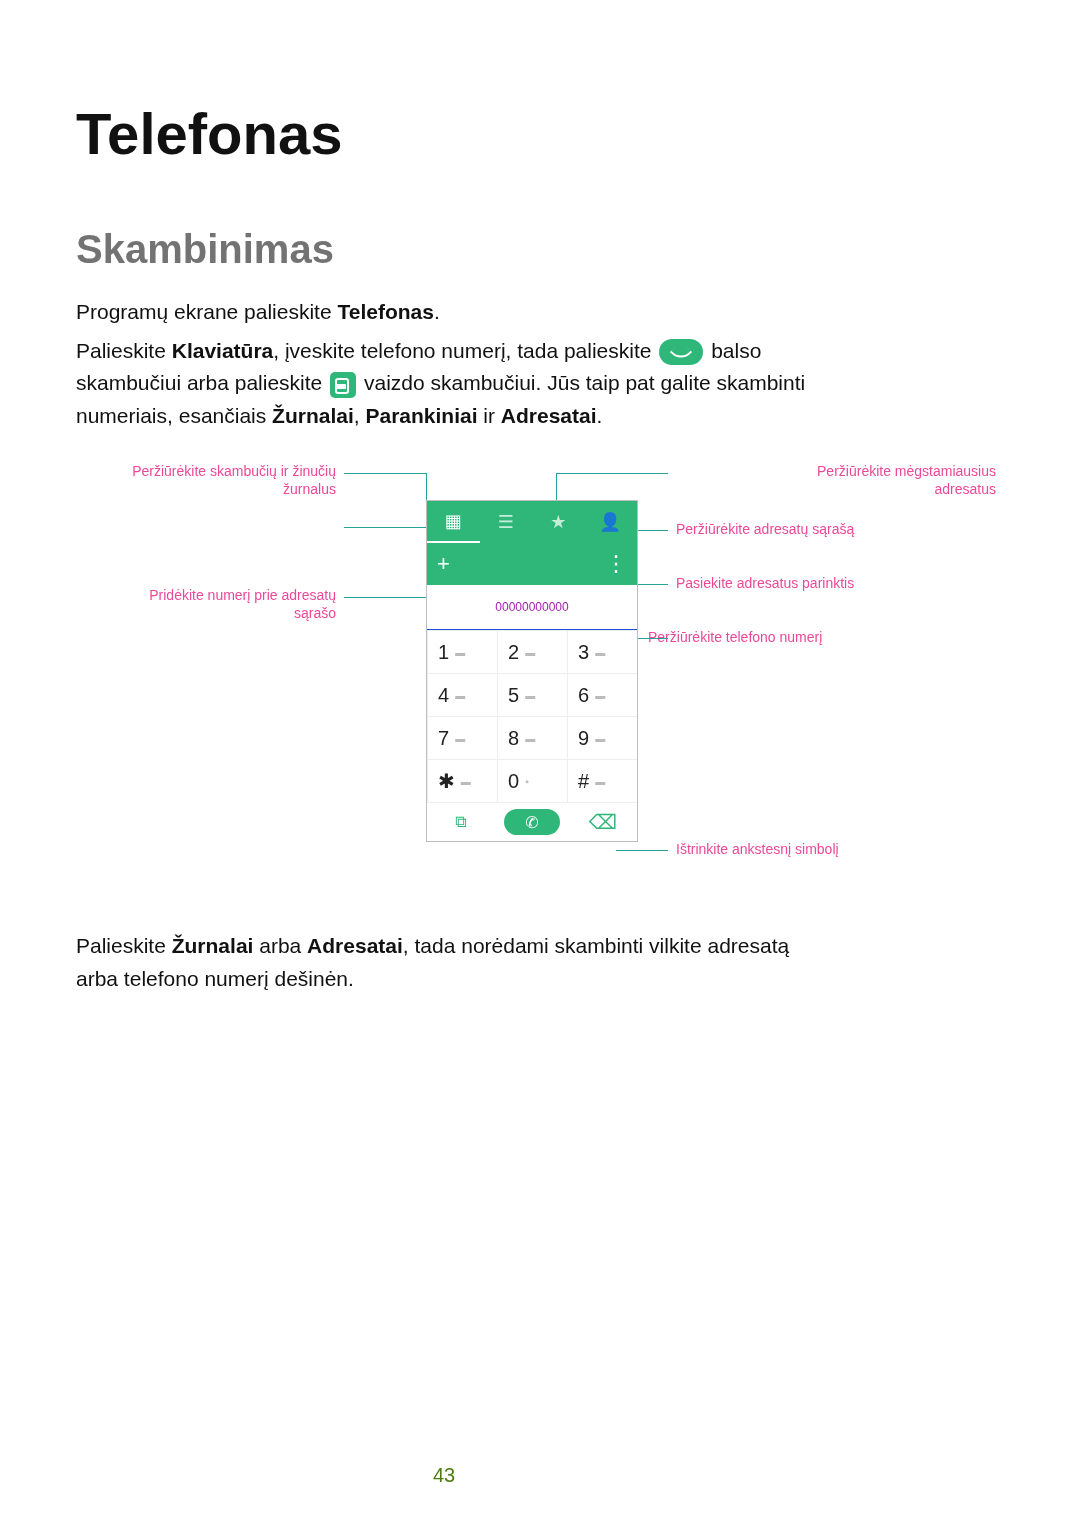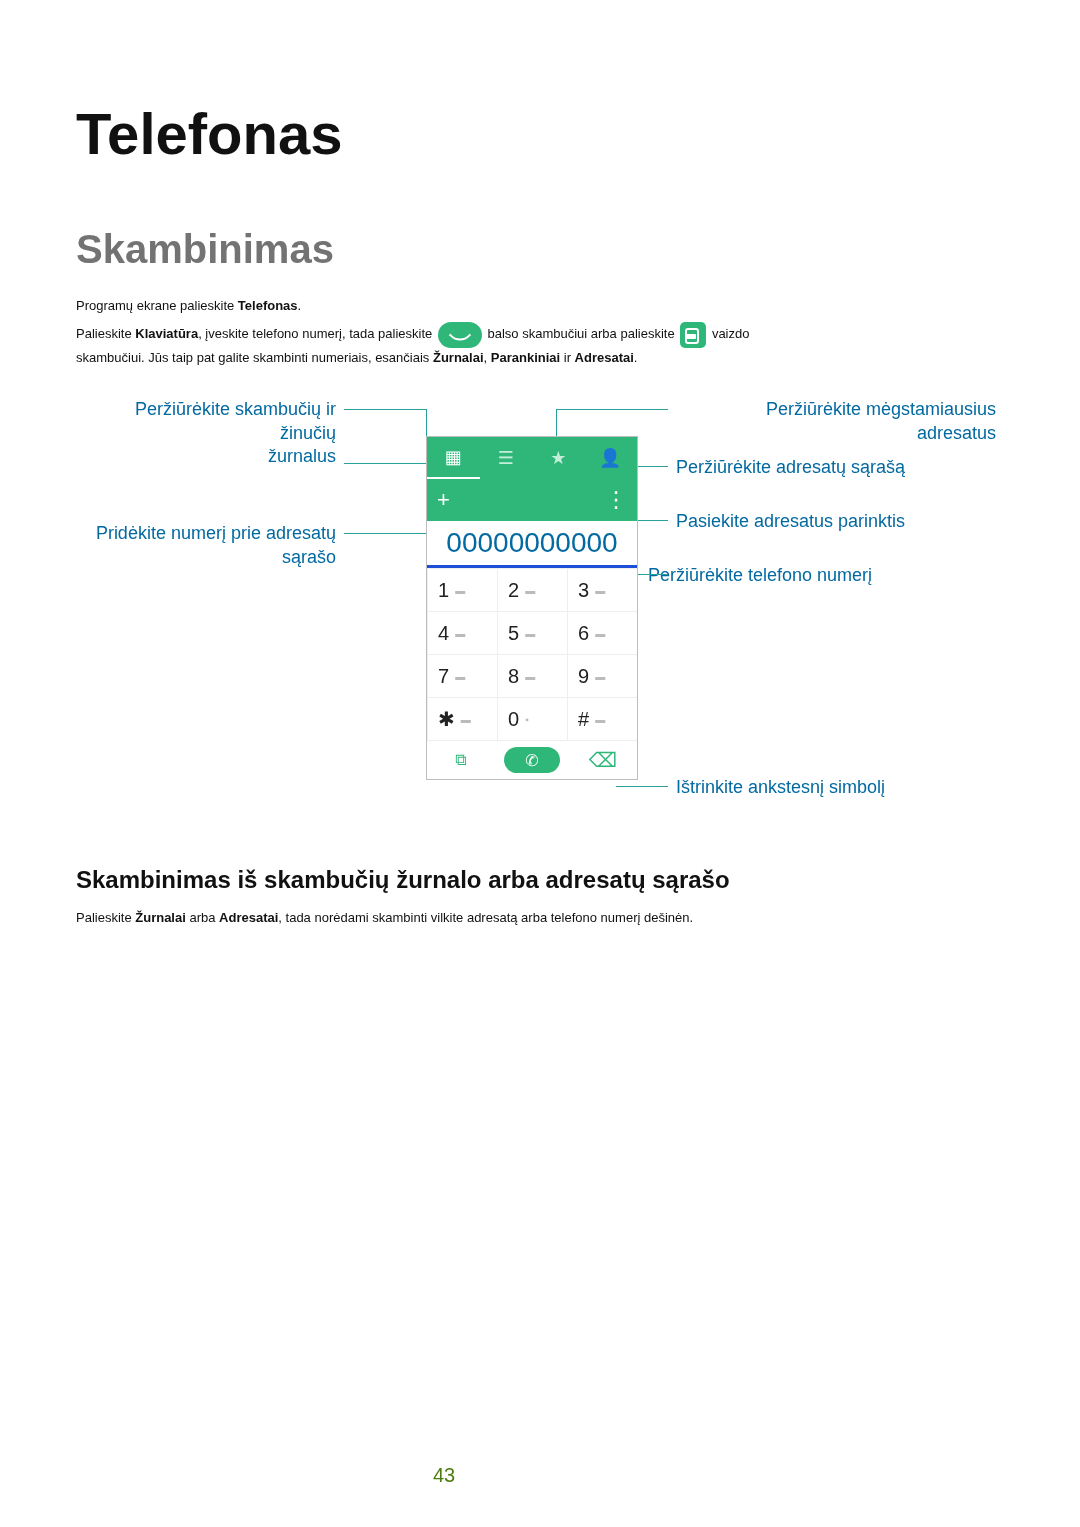--- a/index.html
+++ b/index.html
@@ -21,21 +21,21 @@
     margin: 0 0 60px 0;
     color: #111;
   }
   h2.section {
     font-size: 40px;
     color: #737373;
     font-weight: bold;
     margin: 0 0 24px 0;
   }
   p.body {
-    font-size: 13px;
+    font-size: 21px;
     line-height: 1.55;
     margin: 0 0 6px 0;
   }
   p.body .bold { font-weight: bold; }
   .icon-inline {
     display: inline-block;
     vertical-align: middle;
     width: 44px;
     height: 26px;
     border-radius: 13px;
@@ -114,23 +114,23 @@
     padding: 0 10px;
     color: #fff;
     font-size: 22px;
     justify-content: space-between;
   }
   .numberrow {
     height: 44px;
     display: flex;
     align-items: center;
     justify-content: center;
-    font-size: 28px;
-    color: #0369a1;
-    border-bottom: 3px solid #1d4ed8;
+    font-size: 12px;
+    color: #a21caf;
+    border-bottom: 1px solid #1d4ed8;
   }
   .keypad {
     display: grid;
     grid-template-columns: repeat(3, 1fr);
   }
   .key {
     height: 42px;
     border-top: 1px solid #eee;
     border-left: 1px solid #eee;
     display: flex;
@@ -162,23 +162,23 @@
     border-radius: 14px;
     color:#fff;
     width:56px;
   }
   .backspace {
     color:#2fb77a; font-size:20px;
   }
 
   .callout {
     position: absolute;
-    font-size: 18px;
+    font-size: 14px;
     line-height: 1.3;
-    color: #0369a1;
+    color: #ec4899;
   }
   .callout.left { text-align: right; }
   .line {
     position: absolute;
     background: #28a09b;
     height: 1px;
   }
   .hline { height:1px; }
   .bracket-v { position:absolute; width:1px; background:#28a09b; }
 
@@ -311,19 +311,18 @@
           </div>
       </div>
       <div class="actions">
         <div class="action-icon" style="color:#2fb77a;">⧉</div>
         <div class="action-icon call-pill">✆</div>
         <div class="action-icon backspace">⌫</div>
       </div>
     </div>
   </div>
 
-  <h3 class="subhead">Skambinimas iš skambučių žurnalo arba adresatų sąrašo</h3>
   <p class="body">
     <span>Palieskite </span><span class="bold">Žurnalai</span><span> arba </span><span class="bold">Adresatai</span><span>, tada norėdami skambinti vilkite adresatą arba telefono numerį dešinėn.</span>
   </p>
 
   <div class="pageno">43</div>
 </div>
 
 </body></html>

